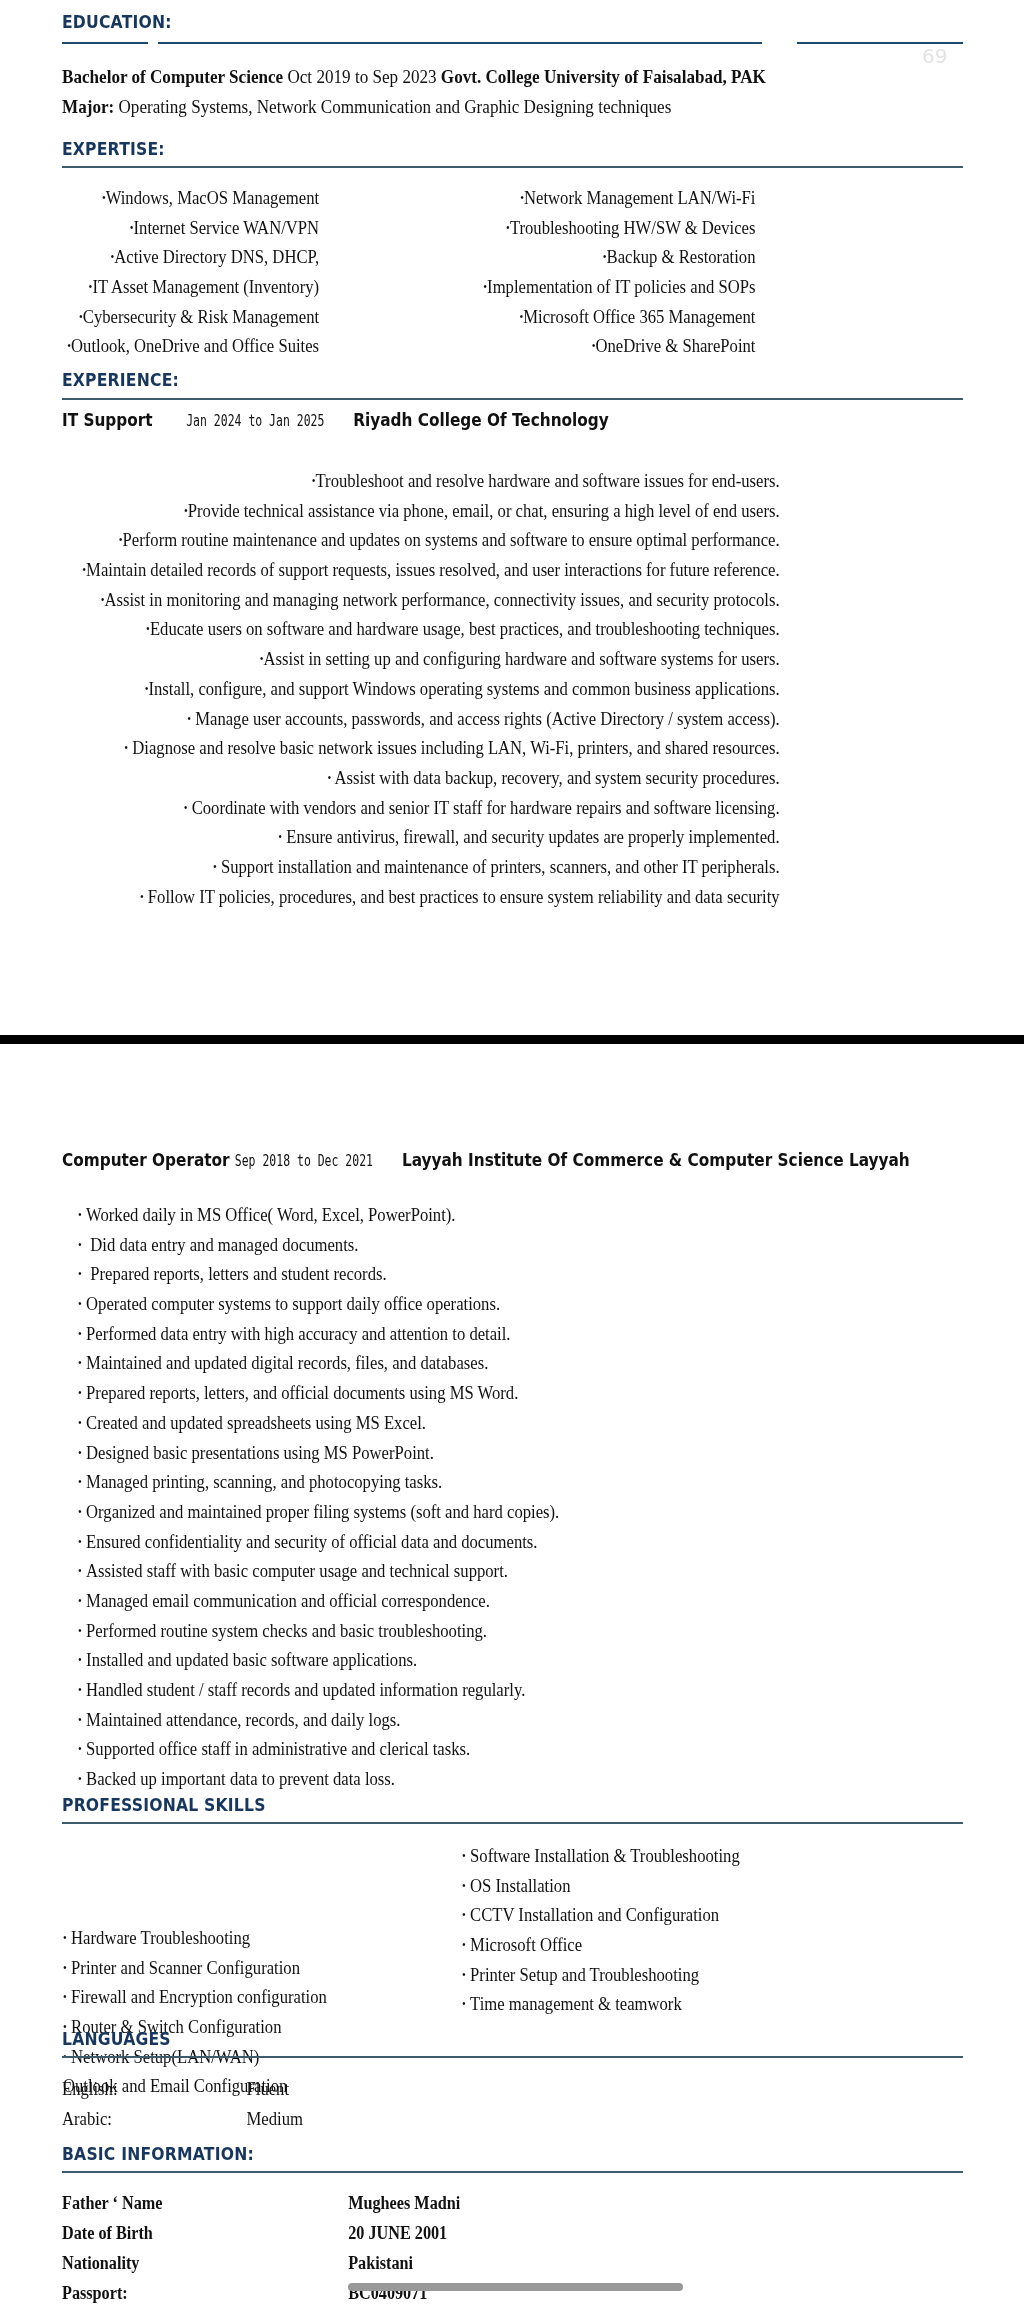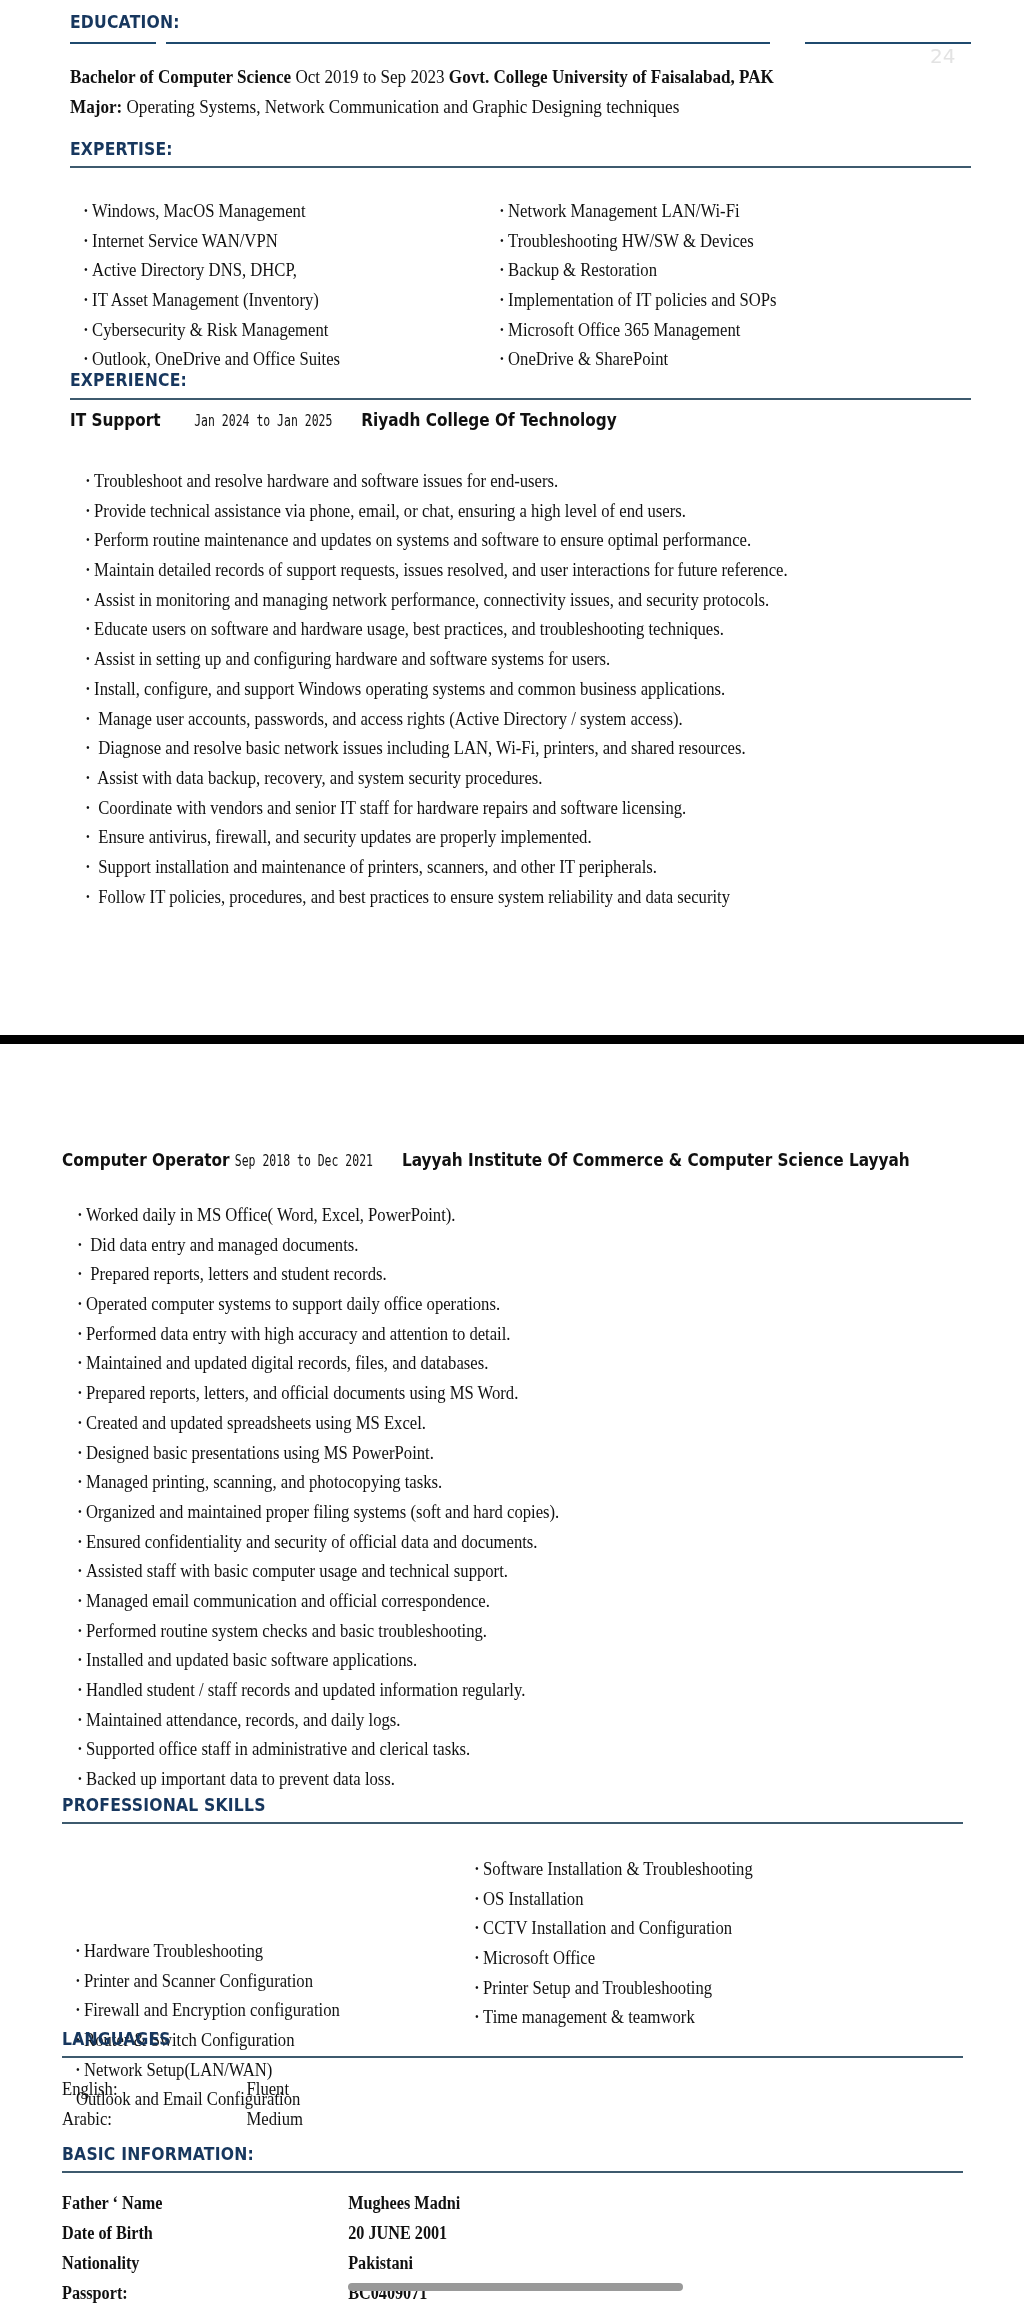--- a/index.html
+++ b/index.html
@@ -1,18 +1,18 @@
 <!DOCTYPE html>
 <html><head>
 <meta charset="utf-8">
 <style>
   html, body { margin: 0; padding: 0; background: #ffffff; }
   body { width: 1024px; height: 2309px; position: relative; overflow: hidden; color: #111; }
 
-  .page { position: absolute; left: 8px; width: 848px; }
+  .page { position: absolute; left: 0; width: 848px; text-align: right; }
   .page1 { top: 0; height: 1035px; }
   .page2 { top: 1045px; height: 1264px; }
   .page-break { position: absolute; left: 0; top: 1035px; width: 1024px; height: 9px; background: #000; }
 
   .top-stub { position: absolute; left: 62px; top: -10px; width: 100px; height: 12px; overflow: hidden; }
 
   .section-heading {
     position: absolute; left: 62px; font-family: "DejaVu Sans", sans-serif; font-weight: bold;
     font-size: 17px; color: #17375e; letter-spacing: 0.2px; transform: scaleX(0.92); transform-origin: left center;
   }
@@ -20,21 +20,21 @@
   .rule.edu { background: linear-gradient(to right, #1f4a6e 0, #1f4a6e 86px, transparent 86px, transparent 96px, #1f4a6e 96px, #1f4a6e 700px, transparent 700px, transparent 735px, #1f4a6e 735px, #1f4a6e 901px); }
   .page-num { position: absolute; left: 922px; top: 44px; font-family: "DejaVu Sans", sans-serif; font-size: 20px; color: #e3e3e3; }
 
   .line { position: absolute; left: 62px; font-family: "Liberation Serif", serif; font-size: 19px; white-space: nowrap; transform: scaleX(0.9); transform-origin: left center; }
   .line b { font-weight: bold; }
 
   .bullets { position: absolute; left: 62px; margin: 16px; padding: 0; list-style: none; }
   .bullets li { font-family: "Liberation Serif", serif; font-size: 18.5px; height: 29.7px; line-height: 29.7px; white-space: nowrap; transform: scaleX(0.9); transform-origin: left center; }
   .bullets li .dot { display: inline-block; width: 9px; font-size: 12px; vertical-align: 2px; }
 
-  .col { position: absolute; margin: 14px; padding: 0; list-style: none; }
+  .col { position: absolute; margin: 1px; padding: 0; list-style: none; }
   .col li { font-family: "Liberation Serif", serif; font-size: 18.5px; height: 29.7px; line-height: 29.7px; white-space: nowrap; transform: scaleX(0.9); transform-origin: left center; }
   .col li .dot { display: inline-block; width: 9px; font-size: 12px; vertical-align: 2px; }
 
   .job-row { position: absolute; left: 62px; white-space: nowrap; font-family: "DejaVu Sans", sans-serif; font-size: 17px; transform: scaleX(0.9); transform-origin: left center; }
   .job-row .title { font-weight: bold; }
   .job-row .dates { font-family: "DejaVu Sans Mono", monospace; font-size: 15px; transform: scaleX(0.85); display: inline-block; transform-origin: left center; }
   .job-row .org { font-weight: bold; }
 
   .kv { position: absolute; left: 62px; margin: 0; padding: 0; }
   .kv .row { position: relative; height: 30px; line-height: 30px; font-family: "Liberation Serif", serif; font-size: 18.5px; transform: scaleX(0.9); transform-origin: left center; white-space: nowrap; }
@@ -45,21 +45,21 @@
   .redact { position: absolute; left: 348px; top: 2283px; width: 335px; height: 8px; border-radius: 4px; background: #999; }
 </style>
 </head>
 <body>
 
 <div class="page page1">
   <div class="top-stub"></div>
 
   <div class="section-heading" style="top:12px">EDUCATION:</div>
   <div class="rule edu" style="top:42px"></div>
-  <div class="page-num">24</div>
+  <div class="page-num">69</div>
 
   <div class="line" style="top:66px">
     <b>Bachelor of Computer Science</b>
     <span>Oct 2019 to Sep 2023</span>
     <b>Govt. College University of Faisalabad, PAK</b>
   </div>
   <div class="line" style="top:96px">
     <b>Major:</b>
     <span>Operating Systems, Network Communication  and Graphic Designing techniques</span>
   </div>

